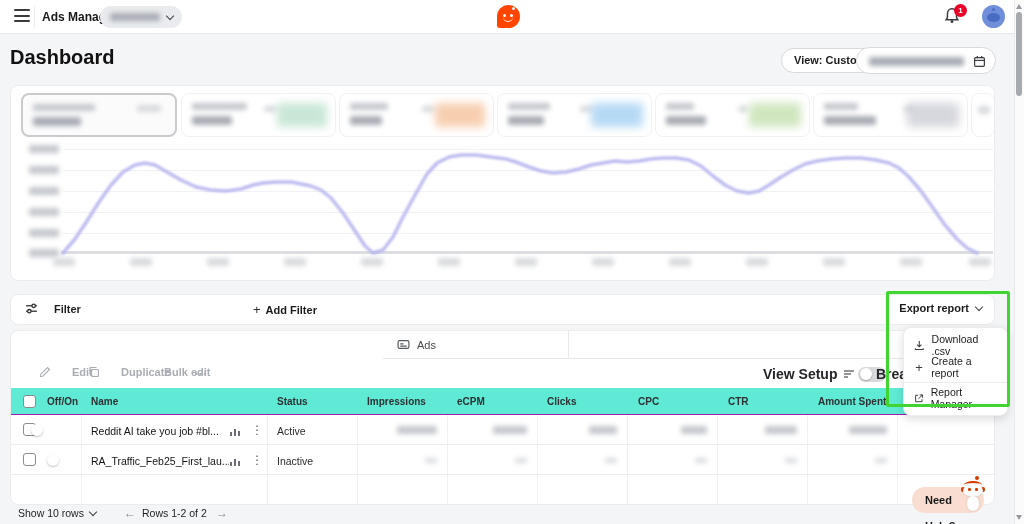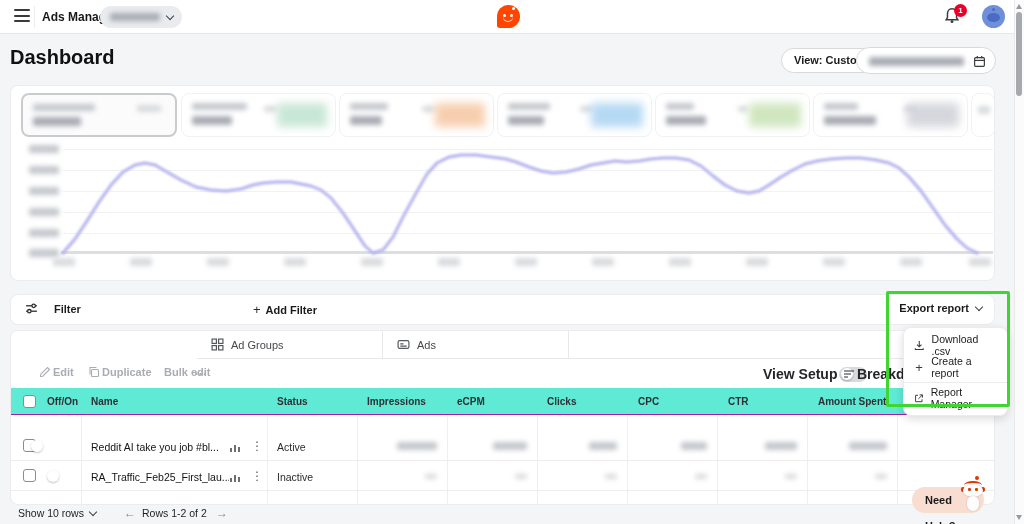--- a/index.html
+++ b/index.html
@@ -64,30 +64,30 @@
   .menu { position:absolute; left:903px; top:327px; width:105px; background:#fff; border:1px solid #ececee; border-radius:8px; box-shadow:0 3px 10px rgba(0,0,0,.14); z-index:40; padding:6px 0; }
   .menu-item { height:22px; display:flex; align-items:center; gap:7px; padding:0 10px; font-size:10.5px; color:#1b1b1d; cursor:pointer; }
   .menu-div { height:1px; background:#ececee; margin:4px 0; }
 
   
   .table-panel { position:absolute; left:10px; top:330px; width:985px; height:175px; background:#fff; border:1px solid #ececef; border-radius:8px; overflow:hidden; }
   .tab { position:absolute; top:0; height:28px; width:186px; border-right:1px solid #e7e8ea; border-bottom:1px solid #e7e8ea; display:flex; align-items:center; gap:7px; padding-left:14px; font-size:11px; color:#45484c; cursor:pointer; background:#fff; }
   .tab.active { font-weight:700; color:#0f0f10; border-bottom:1px solid #fff; }
   .tab-rest { position:absolute; top:0; left:558px; right:0; height:28px; border-bottom:1px solid #e7e8ea; }
   .toolbar { position:absolute; top:28px; left:0; right:0; height:29px; }
-  .tool-item { position:absolute; top:7px; display:flex; align-items:center; gap:2px; font-size:11px; font-weight:600; color:#a9adb3; cursor:pointer; }
+  .tool-item { position:absolute; top:7px; display:flex; align-items:center; gap:21px; font-size:11px; font-weight:600; color:#a9adb3; cursor:pointer; }
   .tool-right-label { font-size:14px; font-weight:600; color:#25262a; }
   .toggle { width:28px; height:15px; border-radius:8px; position:relative; cursor:pointer; }
   .toggle .knob { position:absolute; top:1.5px; width:12px; height:12px; background:#fff; border-radius:50%; box-shadow:0 1px 2px rgba(0,0,0,.25); }
   .toggle.off { background:#d8dadc; } .toggle.off .knob { left:2px; }
   .toggle.on { background:#27b45a; } .toggle.on .knob { right:2px; }
   .thead { position:absolute; top:57px; left:0; right:0; height:27px; background:#5eead4; border-bottom:1px solid #a21caf; }
   .th { position:absolute; top:8px; font-size:10px; font-weight:700; color:#2e3034; }
   .vsep { position:absolute; top:57px; height:118px; width:1px; background:#efeff1; }
-  .trow { position:absolute; left:0; right:0; height:30px; border-bottom:1px solid #ededee;margin-top:16px; }
+  .trow { position:absolute; left:0; right:0; height:30px; border-bottom:1px solid #ededee; }
   .cb { position:absolute; left:12px; width:13px; height:13px; border:1.5px solid #898c90; border-radius:3px; background:#fff; cursor:pointer; }
   .cell-name { position:absolute; left:80px; top:10px; font-size:10.5px; color:#141415; width:138px; white-space:nowrap; overflow:hidden; }
   .cell-status { position:absolute; left:266px; top:10px; font-size:10.5px; color:#2a2b2d; }
   .kebab { position:absolute; left:240px; top:8px; font-size:12px; color:#55585c; cursor:pointer; }
   .totals-row { position:absolute; top:145px; left:0; right:0; height:30px; }
   .totals-block { position:absolute; left:56px; top:3px; width:200px; text-align:right; }
   .totals-line1 { font-size:10.5px; font-weight:700; color:#1a1a1c; display:flex; justify-content:flex-end; align-items:center; gap:4px; }
   .info-circ { display:inline-block; width:11px; height:11px; border:1px solid #7c7f84; border-radius:50%; font-size:7.5px; color:#7c7f84; text-align:center; line-height:10px; font-style:italic; font-weight:400; }
   .totals-line2 { font-size:9px; color:#8d9096; margin-top:1px; }
 
@@ -278,29 +278,20 @@
         <path d="M7 1.5 L10.5 1.5 L10.5 5 M10.5 1.5 L5.5 6.5" fill="none" stroke="#3a3b3e" stroke-width="1.2"></path>
       </svg>
     <span>Report Manager</span>
   </div>
 </div>
 
 <div class="annotation"></div>
 
 <div class="table-panel">
 
-  <div class="tab" style="left:186px;">
-    <svg width="13" height="13" viewBox="0 0 12 12">
-        <rect x="1" y="1" width="4" height="4" fill="none" stroke="#55585c" stroke-width="1.1"></rect>
-        <rect x="7" y="1" width="4" height="4" fill="none" stroke="#55585c" stroke-width="1.1"></rect>
-        <rect x="1" y="7" width="4" height="4" fill="none" stroke="#55585c" stroke-width="1.1"></rect>
-        <rect x="7" y="7" width="4" height="4" fill="none" stroke="#55585c" stroke-width="1.1"></rect>
-      </svg>
-    <span>Ad Groups</span>
-  </div>
   <div class="tab" style="left:372px;">
     <svg width="13" height="13" viewBox="0 0 12 12">
         <rect x="1" y="2.5" width="10" height="7" rx="1.5" fill="none" stroke="#55585c" stroke-width="1.1"></rect>
         <line x1="3" y1="5.5" x2="6" y2="5.5" stroke="#55585c" stroke-width="1.1"></line>
         <line x1="3" y1="7.5" x2="9" y2="7.5" stroke="#55585c" stroke-width="1.1"></line>
       </svg>
     <span>Ads</span>
   </div>
   <div class="tab-rest"></div>
 

